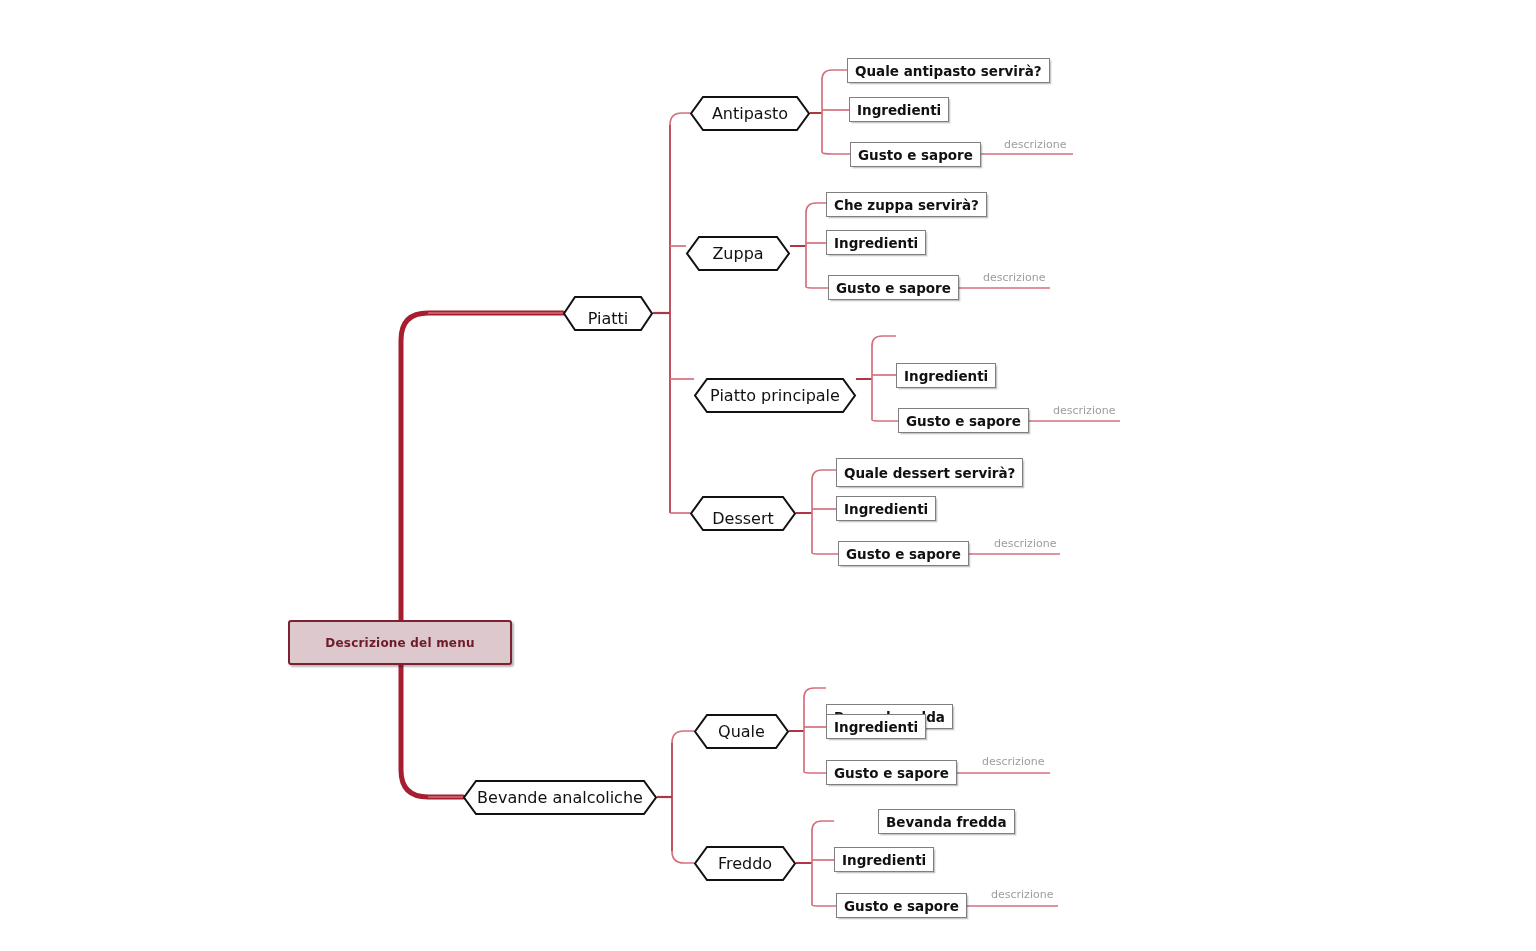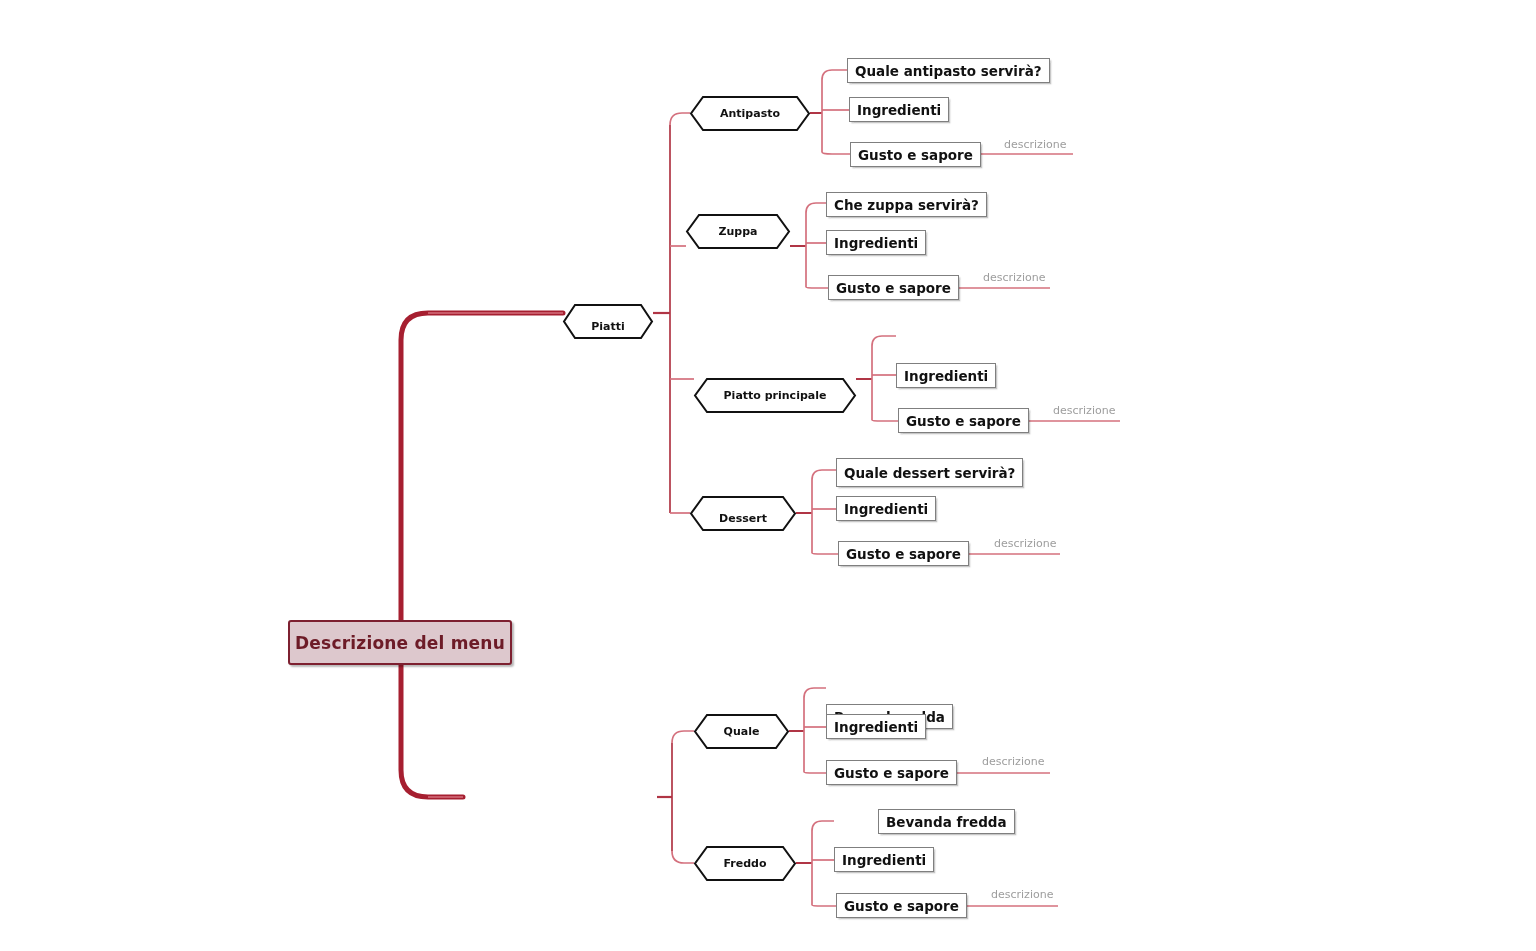--- a/index.html
+++ b/index.html
@@ -35,21 +35,21 @@
     justify-content: center;
     white-space: nowrap;
   }
   
   .root-node {
     background: #ddc8cd;
     border: 2px solid #7d2030;
     border-radius: 3px;
     color: #6d1b27;
     font-weight: bold;
-    font-size: 17px;
+    font-size: 12px;
     letter-spacing: .2px;
     box-shadow: 2px 2px 2px rgba(0,0,0,0.28);
     z-index: 6;
   }
   
   .hex-wrap {
     position: absolute;
     z-index: 5;
   }
   .hex-wrap svg {
@@ -58,22 +58,22 @@
     overflow: visible;
   }
   .hex-label {
     position: absolute;
     left: 0; top: 0;
     width: 100%;
     height: 100%;
     display: flex;
     align-items: center;
     justify-content: center;
-    font-weight: bold;
-    font-size: 11px;
+    font-weight: normal;
+    font-size: 16px;
     color: #111111;
     white-space: nowrap;
     pointer-events: none;
   }
   
   .leaf-node {
     background: #ffffff;
     border: 1.6px solid #7f7f7f;
     color: #111111;
     font-weight: bold;
@@ -157,36 +157,42 @@
     <path d="M 812 831 Q 812 821 822 821 L 834 821" fill="none" stroke="#d4707d" stroke-width="1.7"></path>
     <path d="M 812 860 L 834 860" fill="none" stroke="#d4707d" stroke-width="1.7"></path>
     <path d="M 812 905 Q 812 906 822 906 L 836 906" fill="none" stroke="#d4707d" stroke-width="1.7"></path>
     <path d="M 952 906 L 1058 906" fill="none" stroke="#d4707d" stroke-width="1.5"></path>
   </svg>
 
   <div class="node root-node" style="left:288px; top:620px; width:224px; height:45px;">
     <span>Descrizione del menu</span>
   </div>
 
-  <div class="hex-wrap" style="left:563px; top:304px; width:90px; height:44px;">
+  <div class="hex-wrap" style="left:563px; top:296px; width:90px; height:44px;">
     <svg width="90" height="35" viewBox="0 0 90 35">
       <polygon points="12,1 78,1 89,17.5 78,34 12,34 1,17.5" fill="#ffffff" stroke="#111111" stroke-width="2"></polygon>
     </svg>
     <div class="hex-label">Piatti</div>
   </div>
 
+  <div class="hex-wrap" style="left:463px; top:780px; width:194px; height:35px;">
+    <svg width="194" height="35" viewBox="0 0 194 35">
+      <polygon points="13,1 181,1 193,17.5 181,34 13,34 1,17.5" fill="#ffffff" stroke="#111111" stroke-width="2"></polygon>
+    </svg>
+    <div class="hex-label">Bevande analcoliche</div>
+  </div>
 
   <div class="hex-wrap" style="left:690px; top:96px; width:120px; height:35px;">
     <svg width="120" height="35" viewBox="0 0 120 35">
       <polygon points="13,1 107,1 119,17.5 107,34 13,34 1,17.5" fill="#ffffff" stroke="#111111" stroke-width="2"></polygon>
     </svg>
     <div class="hex-label">Antipasto</div>
   </div>
 
-  <div class="hex-wrap" style="left:686px; top:214px; width:104px; height:35px;">
+  <div class="hex-wrap" style="left:686px; top:236px; width:104px; height:35px;">
     <svg width="104" height="35" viewBox="0 0 104 35">
       <polygon points="13,1 91,1 103,17.5 91,34 13,34 1,17.5" fill="#ffffff" stroke="#111111" stroke-width="2"></polygon>
     </svg>
     <div class="hex-label">Zuppa</div>
   </div>
 
   <div class="hex-wrap" style="left:694px; top:362px; width:162px; height:35px;margin-top:16px;">
     <svg width="162" height="35" viewBox="0 0 162 35">
       <polygon points="13,1 149,1 161,17.5 149,34 13,34 1,17.5" fill="#ffffff" stroke="#111111" stroke-width="2"></polygon>
     </svg>

